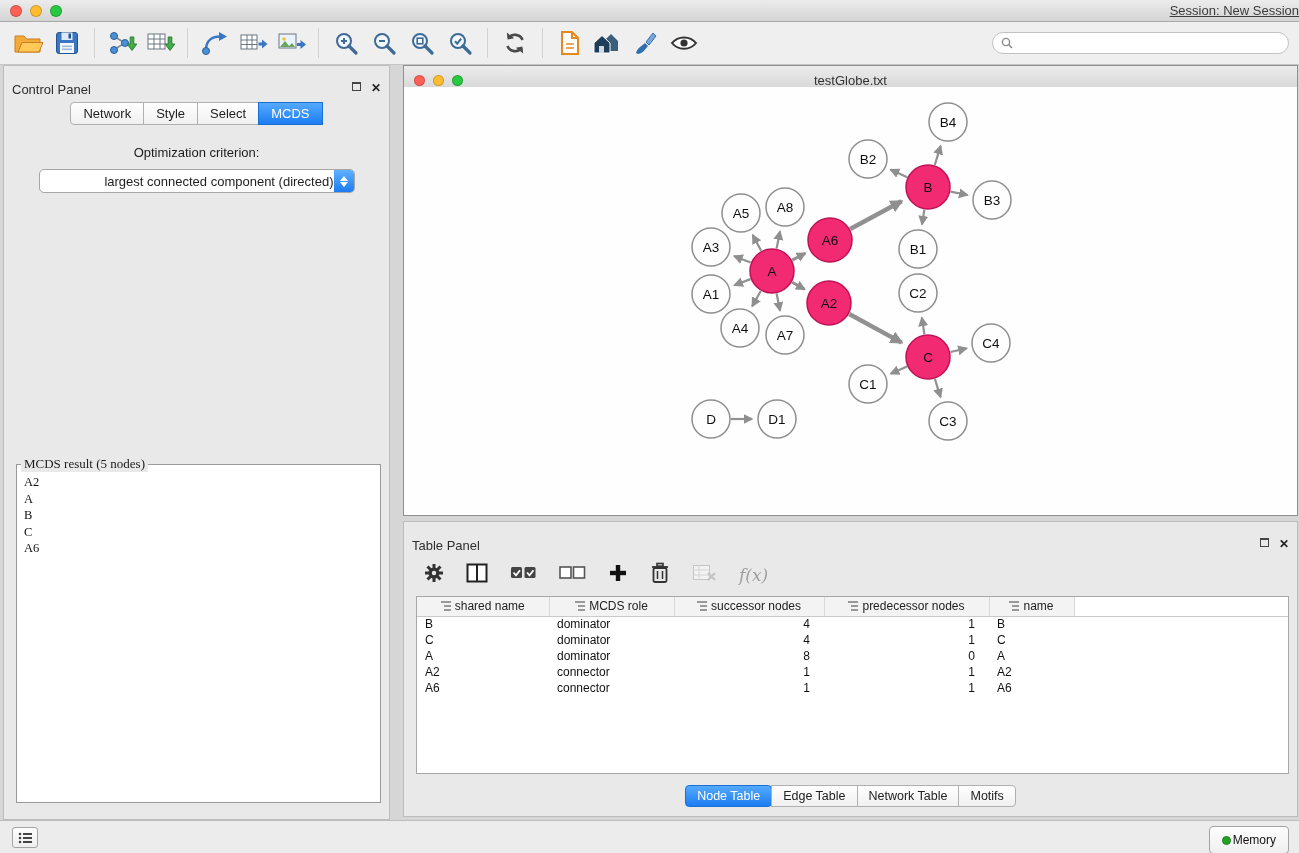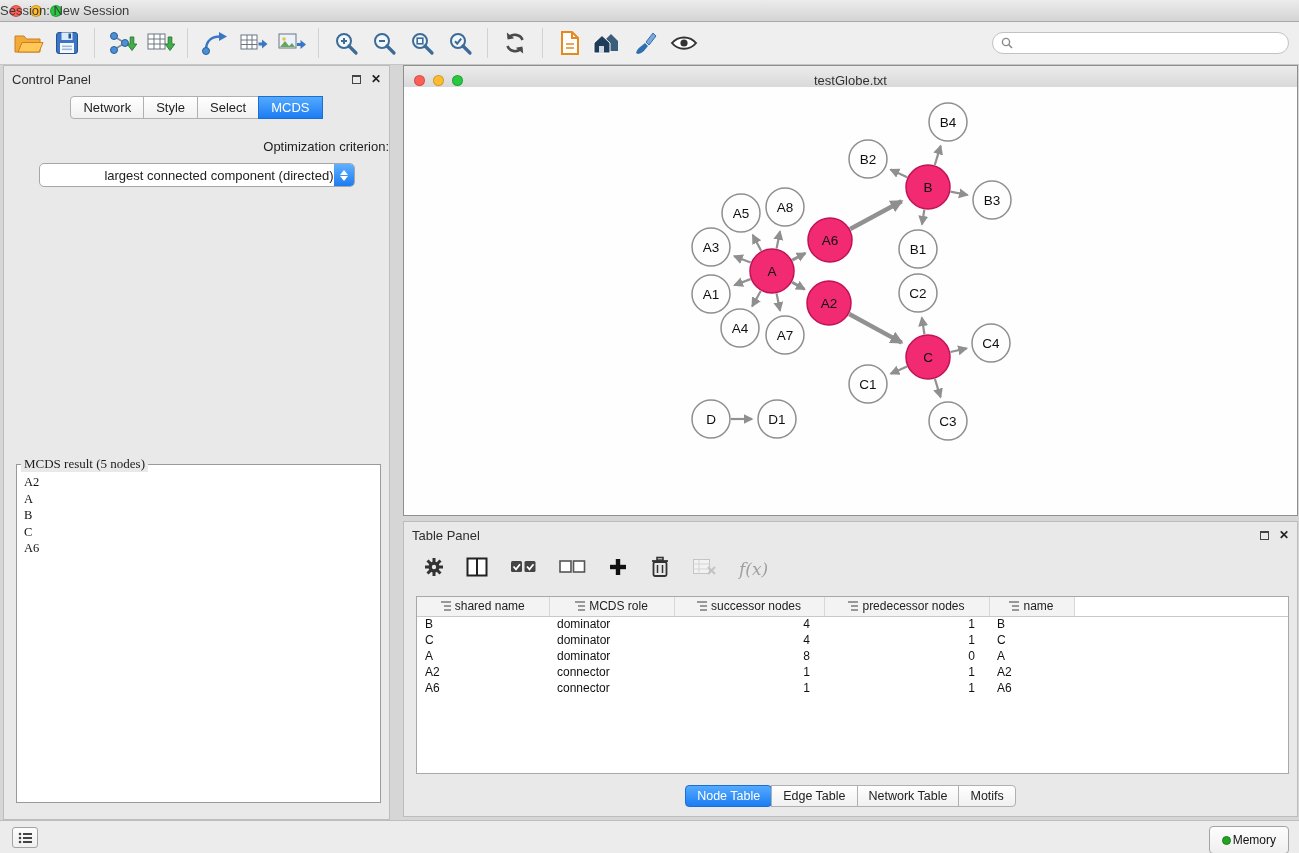--- a/index.html
+++ b/index.html
@@ -7,45 +7,45 @@
   body { font-family:"Liberation Sans", sans-serif; background:#d6d6d6; position:relative; color:#222; }
 
   
   .titlebar { position:absolute; top:0; left:0; right:0; height:22px;
     background:linear-gradient(#ececec,#d4d4d4); border-bottom:1px solid #a9a9a9;
     display:flex; align-items:center; }
   .tl { width:12px; height:12px; border-radius:50%; display:inline-block; margin-left:8px; border:1px solid rgba(0,0,0,.18); }
   .tl.red{ background:#ff5f57; margin-left:10px;}
   .tl.yellow{ background:#febc2e;}
   .tl.green{ background:#28c840;}
-  .tb-title { position:absolute; left:0; right:0; text-align:left; font-size:13px; color:#3c3c3c; pointer-events:none; }
+  .tb-title { position:absolute; left:0; right:0; text-align:right; font-size:13px; color:#3c3c3c; pointer-events:none;text-decoration:underline; }
 
   
   .toolbar { position:absolute; top:22px; left:0; right:0; height:43px; background:#efefef;
     border-bottom:1px solid #c6c6c6; display:flex; align-items:center; padding:0 10px; }
   .tbtn { width:38px; height:34px; display:flex; align-items:center; justify-content:center; border-radius:4px; }
   .sep { width:1px; height:30px; background:#d2d2d2; margin:0 8px; }
   .searchbox { margin-left:auto; width:297px; height:22px; background:#fff; border:1px solid #c2c2c2;
     border-radius:11px; display:flex; align-items:center; padding:0 8px; }
   .searchbox input { border:none; outline:none; flex:1; font-size:12px; margin-left:5px; font-family:"Liberation Sans",sans-serif; background:transparent;}
 
   
   .control-panel { position:absolute; left:3px; top:65px; width:387px; height:755px;
     background:#e9e9e9; border:1px solid #bdbdbd; }
-  .panel-header { height:26px; display:flex; align-items:center; padding:0 8px; font-size:13px; color:#2e2e2e; }
+  .panel-header { height:26px; display:flex; align-items:flex-start; padding:16px 8px; font-size:13px; color:#2e2e2e; }
   .panel-header .spacer { flex:1; }
   .float-btn { width:9px; height:9px; border:1px solid #444; border-top:2px solid #444; display:inline-block; margin-right:10px; }
   .close-btn { font-size:12px; font-weight:bold; color:#222; line-height:1; }
   .cp-tabs { display:flex; justify-content:center; margin-top:4px; }
   .cp-tab { font-size:13px; padding:3px 12px; background:linear-gradient(#ffffff,#f0f0f0);
     border:1px solid #b0b0b0; margin-left:-1px; color:#222; }
   .cp-tab:first-child { border-radius:4px 0 0 4px; margin-left:0;}
   .cp-tab:last-child { border-radius:0 4px 4px 0;}
   .cp-tab.active { background:linear-gradient(#55aaff,#1c7df2); color:#fff; border-color:#1a6fd4; border-radius:0; }
-  .opt-label { text-align:right; font-size:13px; margin-top:20px; color:#1c1c1c; }
+  .opt-label { text-align:center; font-size:13px; margin-top:20px; color:#1c1c1c; }
   .dropdown { width:316px; height:24px; margin:9px auto 0; background:#fff; border:1px solid #a6a6a6;
     border-radius:5px; display:flex; align-items:center; position:relative; }
   .dd-text { font-size:13px; padding-left:9px; flex:1; white-space:nowrap; overflow:hidden;text-align:right; }
   .dd-stepper { width:20px; height:22px; background:linear-gradient(#5fb0ff,#1d7cf0); border-radius:0 4px 4px 0;
     display:flex; flex-direction:column; align-items:center; justify-content:center; gap:1px; }
   .cp-buttons { display:flex; justify-content:center; gap:14px; margin-top:11px; }
   .cp-buttons button { font-family:"Liberation Sans",sans-serif; font-size:13px; padding:3px 14px;
     background:linear-gradient(#ffffff,#f1f1f1); border:1px solid #ababab; border-radius:4px; color:#111; }
   .result-box { position:absolute; left:12px; right:8px; top:390px; bottom:16px;
     border:1px solid #9a9a9a; background:#fff; padding-top:2px;font-family:Liberation Serif, serif; }

